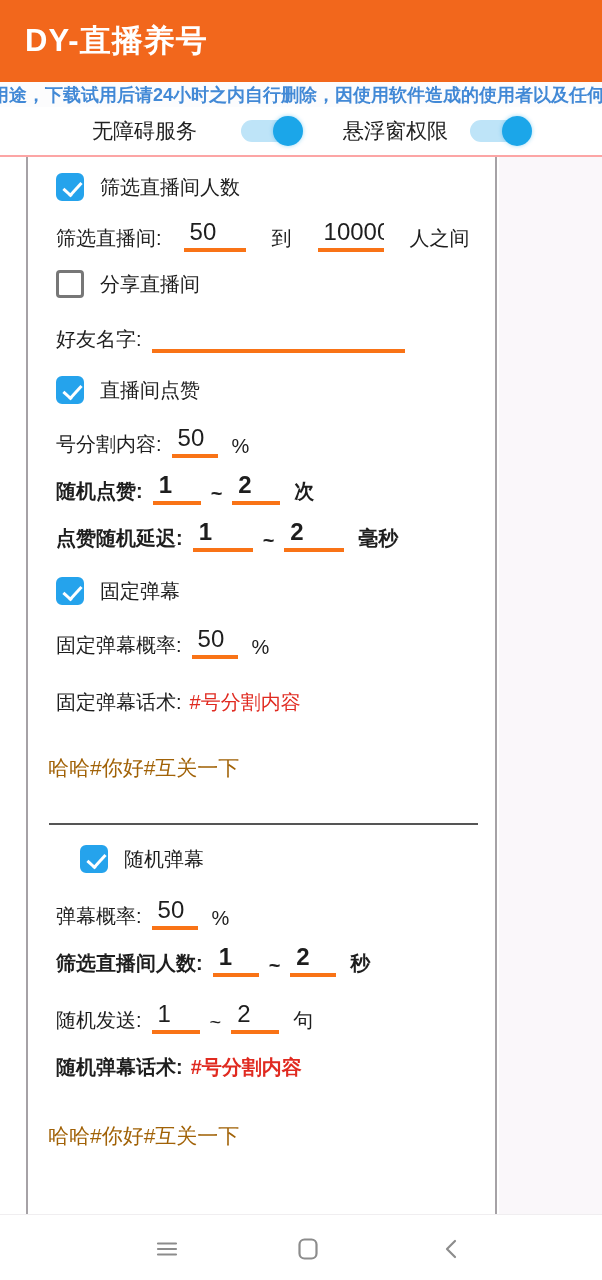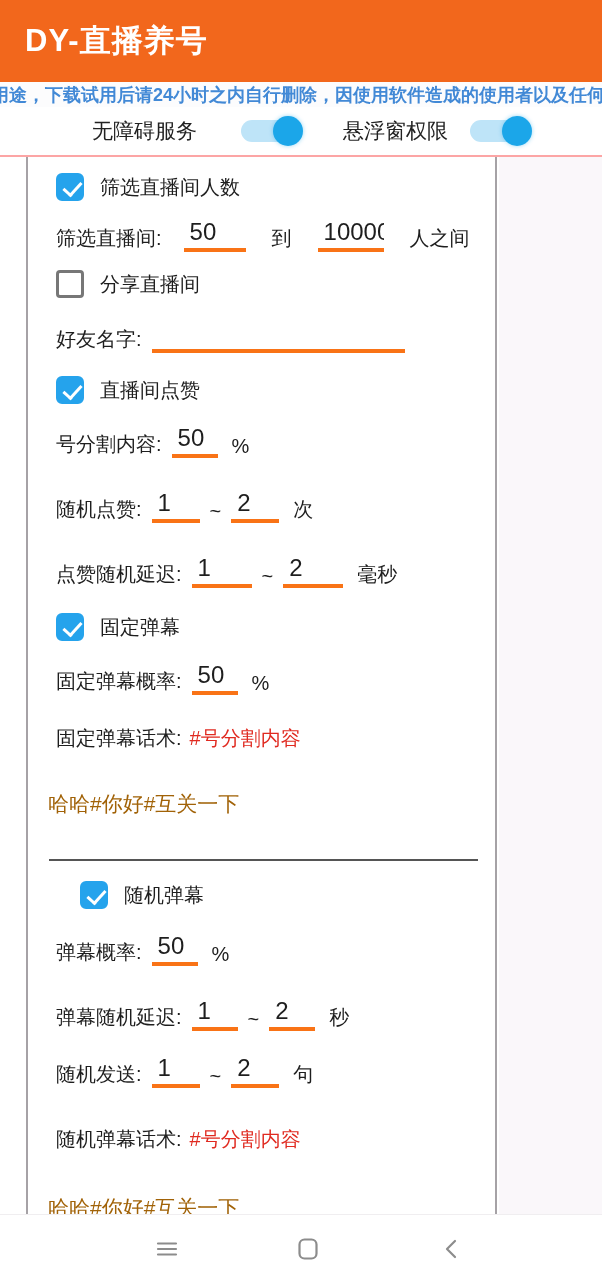--- a/index.html
+++ b/index.html
@@ -42,21 +42,21 @@
   .sep{margin-left:10px;color:#1e1e1e;}
   .to{margin-left:14px;margin-right:4px;}
   .unit{margin-left:14px;}
   .red-hint{color:#E02A20;margin-left:8px;}
 
   .talk{margin-left:20px;height:30px;display:flex;align-items:center;font-size:21px;color:#a16207;}
   .divider{margin-left:21px;width:429px;height:0;border-top:2px solid #555555;}
 
   .mt15{margin-top:15px;} .mt19{margin-top:19px;padding-left:24px;} .mt20{margin-top:20px;gap:12px;} .mt21{margin-top:17px;font-family:Liberation Mono, monospace;}
   .mt22{margin-top:22px;} .mt23{margin-top:23px;} .mt24{margin-top:24px;} .mt26{margin-top:26px;}
-  .mt27{margin-top:27px;} .mt28{margin-top:35px;} .mt37{margin-top:37px;} .mt40{margin-top:40px;}
+  .mt27{margin-top:27px;} .mt28{margin-top:17px;font-weight:bold;} .mt37{margin-top:37px;} .mt40{margin-top:40px;}
 
   
   .nav{position:absolute;left:0;top:1214px;width:602px;height:66px;background:#ffffff;border-top:1px solid #f0eef0;box-sizing:border-box;}
   .nav .icon{position:absolute;top:22px;width:24px;height:24px;}
   .nav .icon.menu{left:155px;}
   .nav .icon.square{left:296px;}
   .nav .icon.back{left:440px;}
 </style>
 </head>
 <body>
@@ -161,21 +161,21 @@
       <span class="cblabel">随机弹幕</span>
     </div>
 
     <div class="row mt26">
       <span>弹幕概率:</span>
       <span class="uf w46">50</span>
       <span class="unit">%</span>
     </div>
 
     <div class="row mt28">
-      <span>弹幕随机延迟:</span>
+      <span>筛选直播间人数:</span>
       <span class="uf w46">1</span>
       <span class="sep">~</span>
       <span class="uf w46">2</span>
       <span class="unit">秒</span>
     </div>
 
     <div class="row mt27">
       <span>随机发送:</span>
       <span class="uf w48">1</span>
       <span class="sep">~</span>

